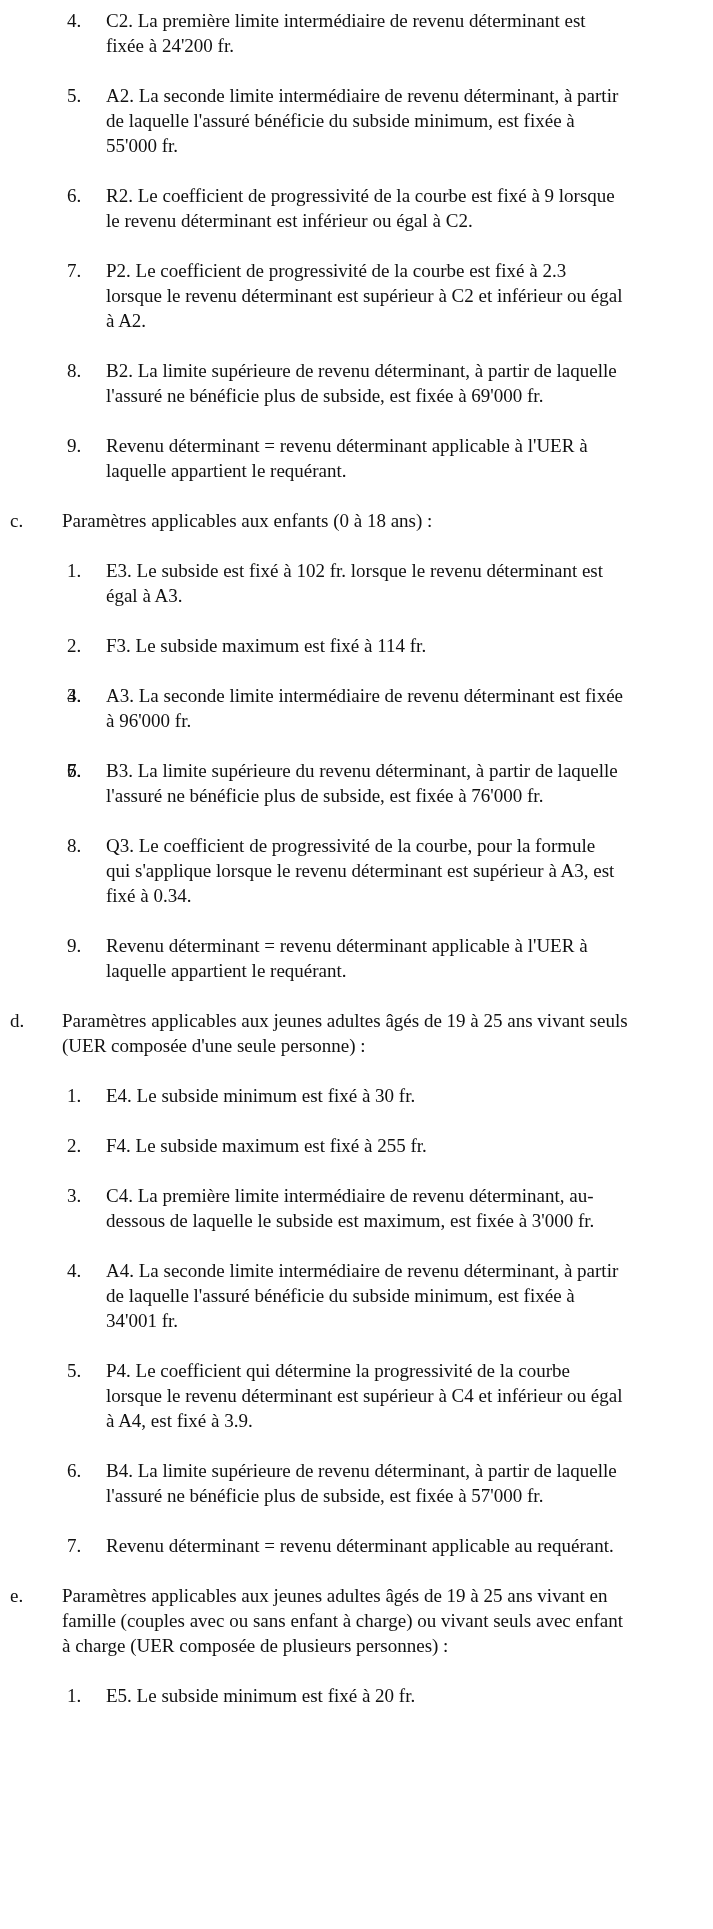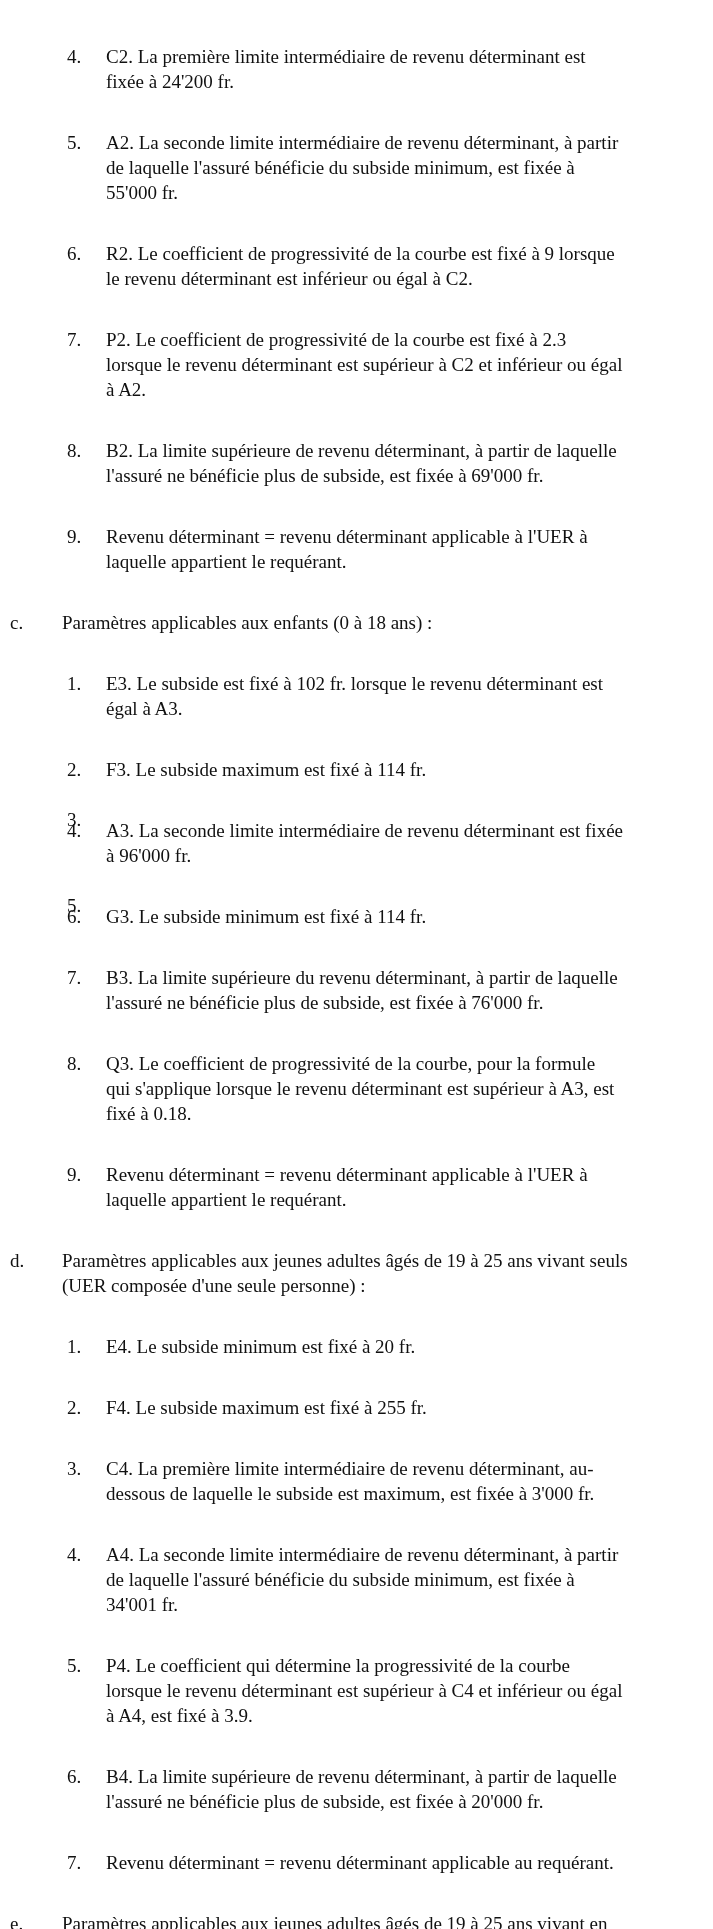--- a/index.html
+++ b/index.html
@@ -28,21 +28,20 @@
   .marker {
     position: absolute;
     top: 0;
   }
   .lvl1 { padding-left: 62px; }
   .lvl1 > .marker { left: 10px; }
   .lvl2 { padding-left: 106px; }
   .lvl2 > .marker { left: 67px; }
   .text {
     white-space: pre;
-    margin-top: 36px;
   }
 </style>
 </head>
 <body>
 
 <div class="page">
 
   <div class="item lvl2">
     <span class="marker">4.</span>
     <div class="text">C2. La première limite intermédiaire de revenu déterminant est
@@ -106,51 +105,50 @@
     <div class="text">A3. La seconde limite intermédiaire de revenu déterminant est fixée
 à 96'000 fr.</div>
   </div>
 
   <div class="item lvl2">
     <span class="marker">5.</span>
   </div>
 
   <div class="item lvl2">
     <span class="marker">6.</span>
-    <div class="text">G3. Le subside minimum est fixé à 114 fr.</div>
   </div>
 
   <div class="item lvl2">
     <span class="marker">7.</span>
     <div class="text">B3. La limite supérieure du revenu déterminant, à partir de laquelle
 l'assuré ne bénéficie plus de subside, est fixée à 76'000 fr.</div>
   </div>
 
   <div class="item lvl2">
     <span class="marker">8.</span>
     <div class="text">Q3. Le coefficient de progressivité de la courbe, pour la formule
 qui s'applique lorsque le revenu déterminant est supérieur à A3, est
-fixé à 0.18.</div>
+fixé à 0.34.</div>
   </div>
 
   <div class="item lvl2">
     <span class="marker">9.</span>
     <div class="text">Revenu déterminant = revenu déterminant applicable à l'UER à
 laquelle appartient le requérant.</div>
   </div>
 
   <div class="item lvl1">
     <span class="marker">d.</span>
     <div class="text">Paramètres applicables aux jeunes adultes âgés de 19 à 25 ans vivant seuls
 (UER composée d'une seule personne) :</div>
   </div>
 
   <div class="item lvl2">
     <span class="marker">1.</span>
-    <div class="text">E4. Le subside minimum est fixé à 20 fr.</div>
+    <div class="text">E4. Le subside minimum est fixé à 30 fr.</div>
   </div>
 
   <div class="item lvl2">
     <span class="marker">2.</span>
     <div class="text">F4. Le subside maximum est fixé à 255 fr.</div>
   </div>
 
   <div class="item lvl2">
     <span class="marker">3.</span>
     <div class="text">C4. La première limite intermédiaire de revenu déterminant, au-
@@ -167,21 +165,21 @@
   <div class="item lvl2">
     <span class="marker">5.</span>
     <div class="text">P4. Le coefficient qui détermine la progressivité de la courbe
 lorsque le revenu déterminant est supérieur à C4 et inférieur ou égal
 à A4, est fixé à 3.9.</div>
   </div>
 
   <div class="item lvl2">
     <span class="marker">6.</span>
     <div class="text">B4. La limite supérieure de revenu déterminant, à partir de laquelle
-l'assuré ne bénéficie plus de subside, est fixée à 20'000 fr.</div>
+l'assuré ne bénéficie plus de subside, est fixée à 57'000 fr.</div>
   </div>
 
   <div class="item lvl2">
     <span class="marker">7.</span>
     <div class="text">Revenu déterminant = revenu déterminant applicable au requérant.</div>
   </div>
 
   <div class="item lvl1">
     <span class="marker">e.</span>
     <div class="text">Paramètres applicables aux jeunes adultes âgés de 19 à 25 ans vivant en

